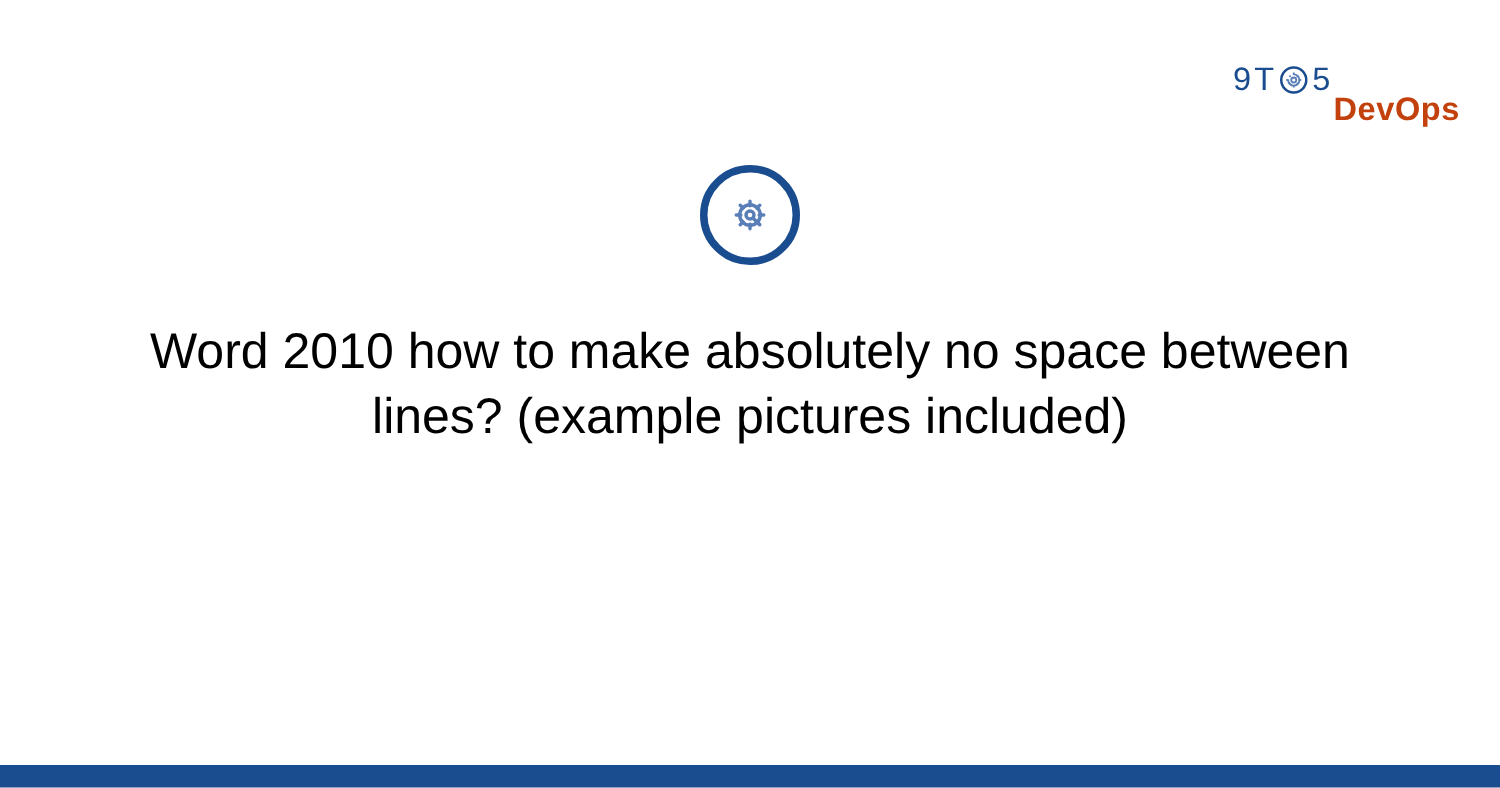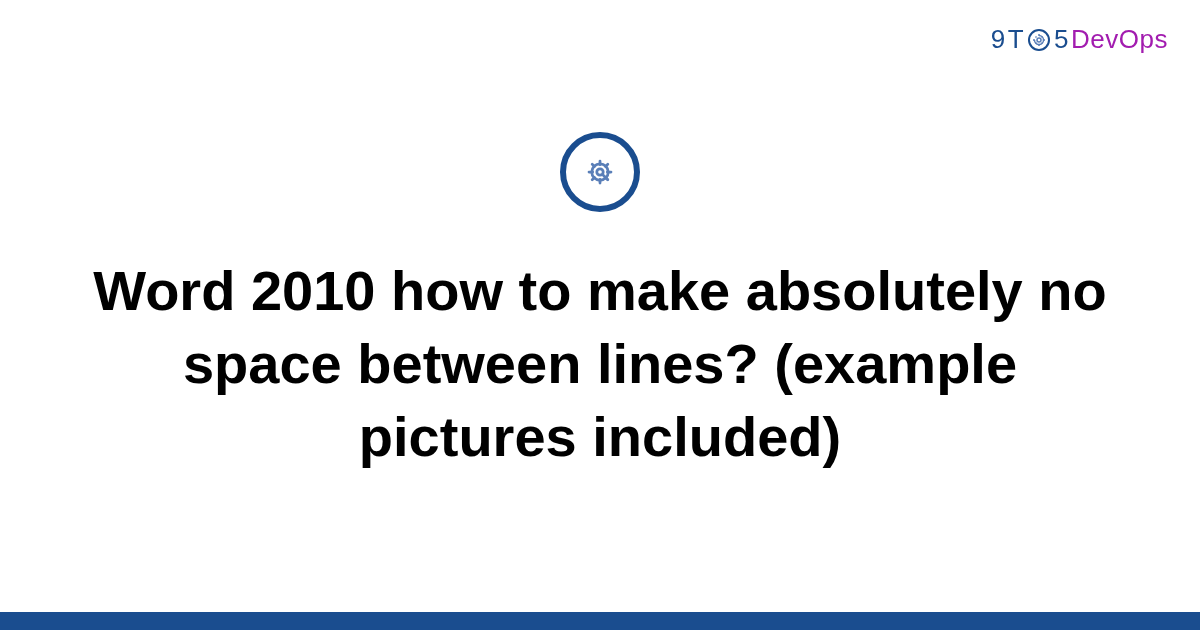--- a/index.html
+++ b/index.html
@@ -40,22 +40,23 @@
       justify-content: center;
       width: 24px;
       height: 24px;
       margin: 0 1px;
     }
     .brand .five {
       color: #1a4d8f;
       font-weight: 500;
     }
     .brand .devops {
-      color: #a21caf;
-      font-weight: 400;
+      color: #c2410c;
+      font-weight: 700;
+      margin-top: 48px;
     }
     .center-icon {
       position: absolute;
       top: 132px;
       left: 50%;
       transform: translateX(-50%);
       width: 80px;
       height: 80px;
       border: 6px solid #1a4d8f;
       border-radius: 50%;
@@ -68,22 +69,22 @@
       width: 44px;
       height: 44px;
     }
     .title {
       position: absolute;
       top: 255px;
       left: 50%;
       transform: translateX(-50%);
       width: 1040px;
       text-align: center;
-      font-size: 56px;
-      font-weight: 700;
+      font-size: 40px;
+      font-weight: 400;
       line-height: 1.3;
       color: #000000;
     }
     .bottom-bar {
       position: absolute;
       bottom: 0;
       left: 0;
       width: 100%;
       height: 18px;
       background: #1a4d8f;

